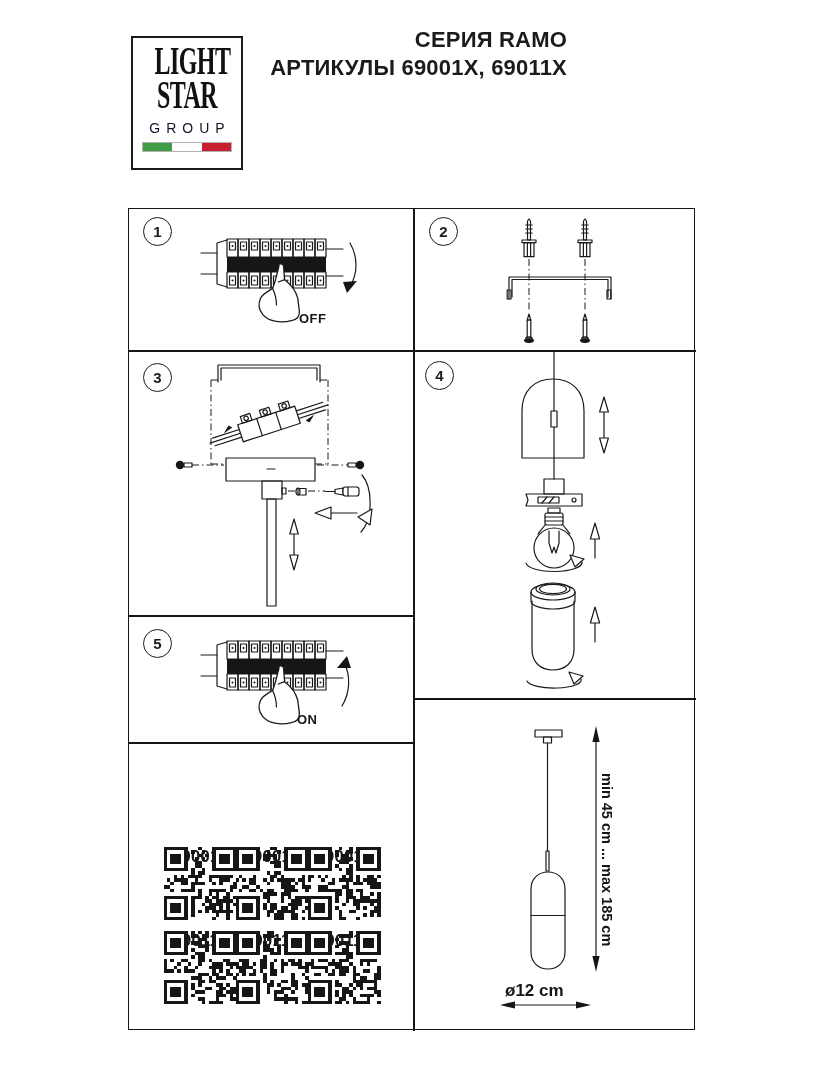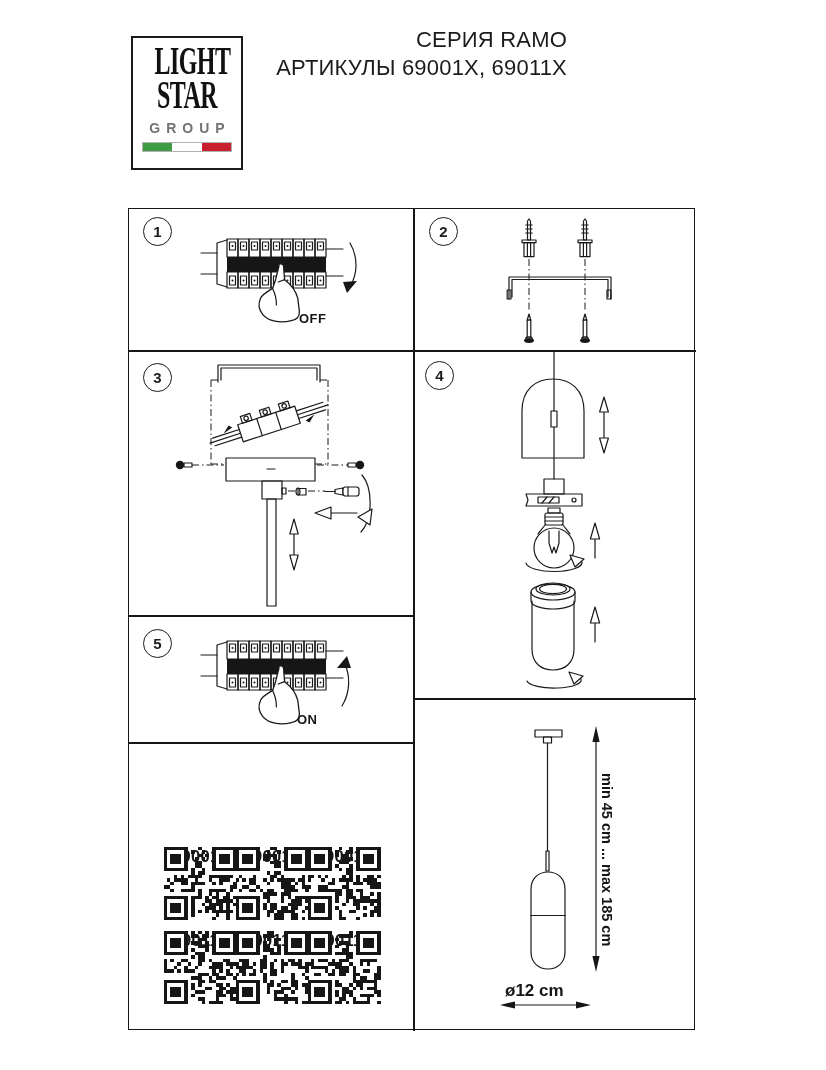--- a/index.html
+++ b/index.html
@@ -3,25 +3,25 @@
 <meta charset="utf-8">
 <style>
   html,body{margin:0;padding:0;background:#fff;}
   .page{position:relative;width:696px;height:1070px;background:#fff;overflow:hidden;
         font-family:"Liberation Sans",sans-serif;color:#1c1c1c;}
   
   .logo-box{position:absolute;left:131px;top:36px;width:112px;height:134px;border:2px solid #1b1b1b;box-sizing:border-box;}
   .logo-word{position:absolute;left:0;right:0;text-align:center;font-family:"Liberation Serif",serif;
              font-weight:700;font-size:40px;line-height:34px;transform:scaleX(0.60);letter-spacing:-1px;color:#111;}
   .logo-word.w1{top:6px;} .logo-word.w2{top:40px;}
-  .logo-group{position:absolute;top:82px;left:0;right:0;text-align:center;font-size:14px;font-weight:700;
-              letter-spacing:6px;text-indent:6px;color:#737373;}
+  .logo-group{position:absolute;top:82px;left:0;right:0;text-align:center;font-size:14px;font-weight:400;
+              letter-spacing:6px;text-indent:6px;color:#0f172a;}
   .logo-flag{position:absolute;left:9px;right:9px;top:104px;height:8px;border:1px solid #b2b2b2;display:flex;}
   .logo-flag span{flex:1;}
-  .hdr-block{position:absolute;right:129px;text-align:right;font-weight:400;font-size:22px;line-height:28px;letter-spacing:0.2px;color:#1b1b1b;}
+  .hdr-block{position:absolute;right:129px;text-align:right;font-weight:700;font-size:22px;line-height:28px;letter-spacing:0.2px;color:#1b1b1b;}
   .hdr-series{top:26px;} .hdr-title{top:110px;}
   
   .grid{position:absolute;left:128px;top:208px;width:567px;height:822px;border:1.5px solid #161616;box-sizing:border-box;}
   .vline,.hline{position:absolute;background:#161616;}
   .panel{position:absolute;}
   .panel svg{position:absolute;left:0;top:0;}
   .badge{position:absolute;width:27px;height:27px;border:1.6px solid #1b1b1b;border-radius:50%;background:#fff;
          display:flex;align-items:center;justify-content:center;font-size:15px;font-weight:700;}
   .swlabel{position:absolute;font-size:13px;font-weight:700;letter-spacing:0.5px;color:#161616;}
   

